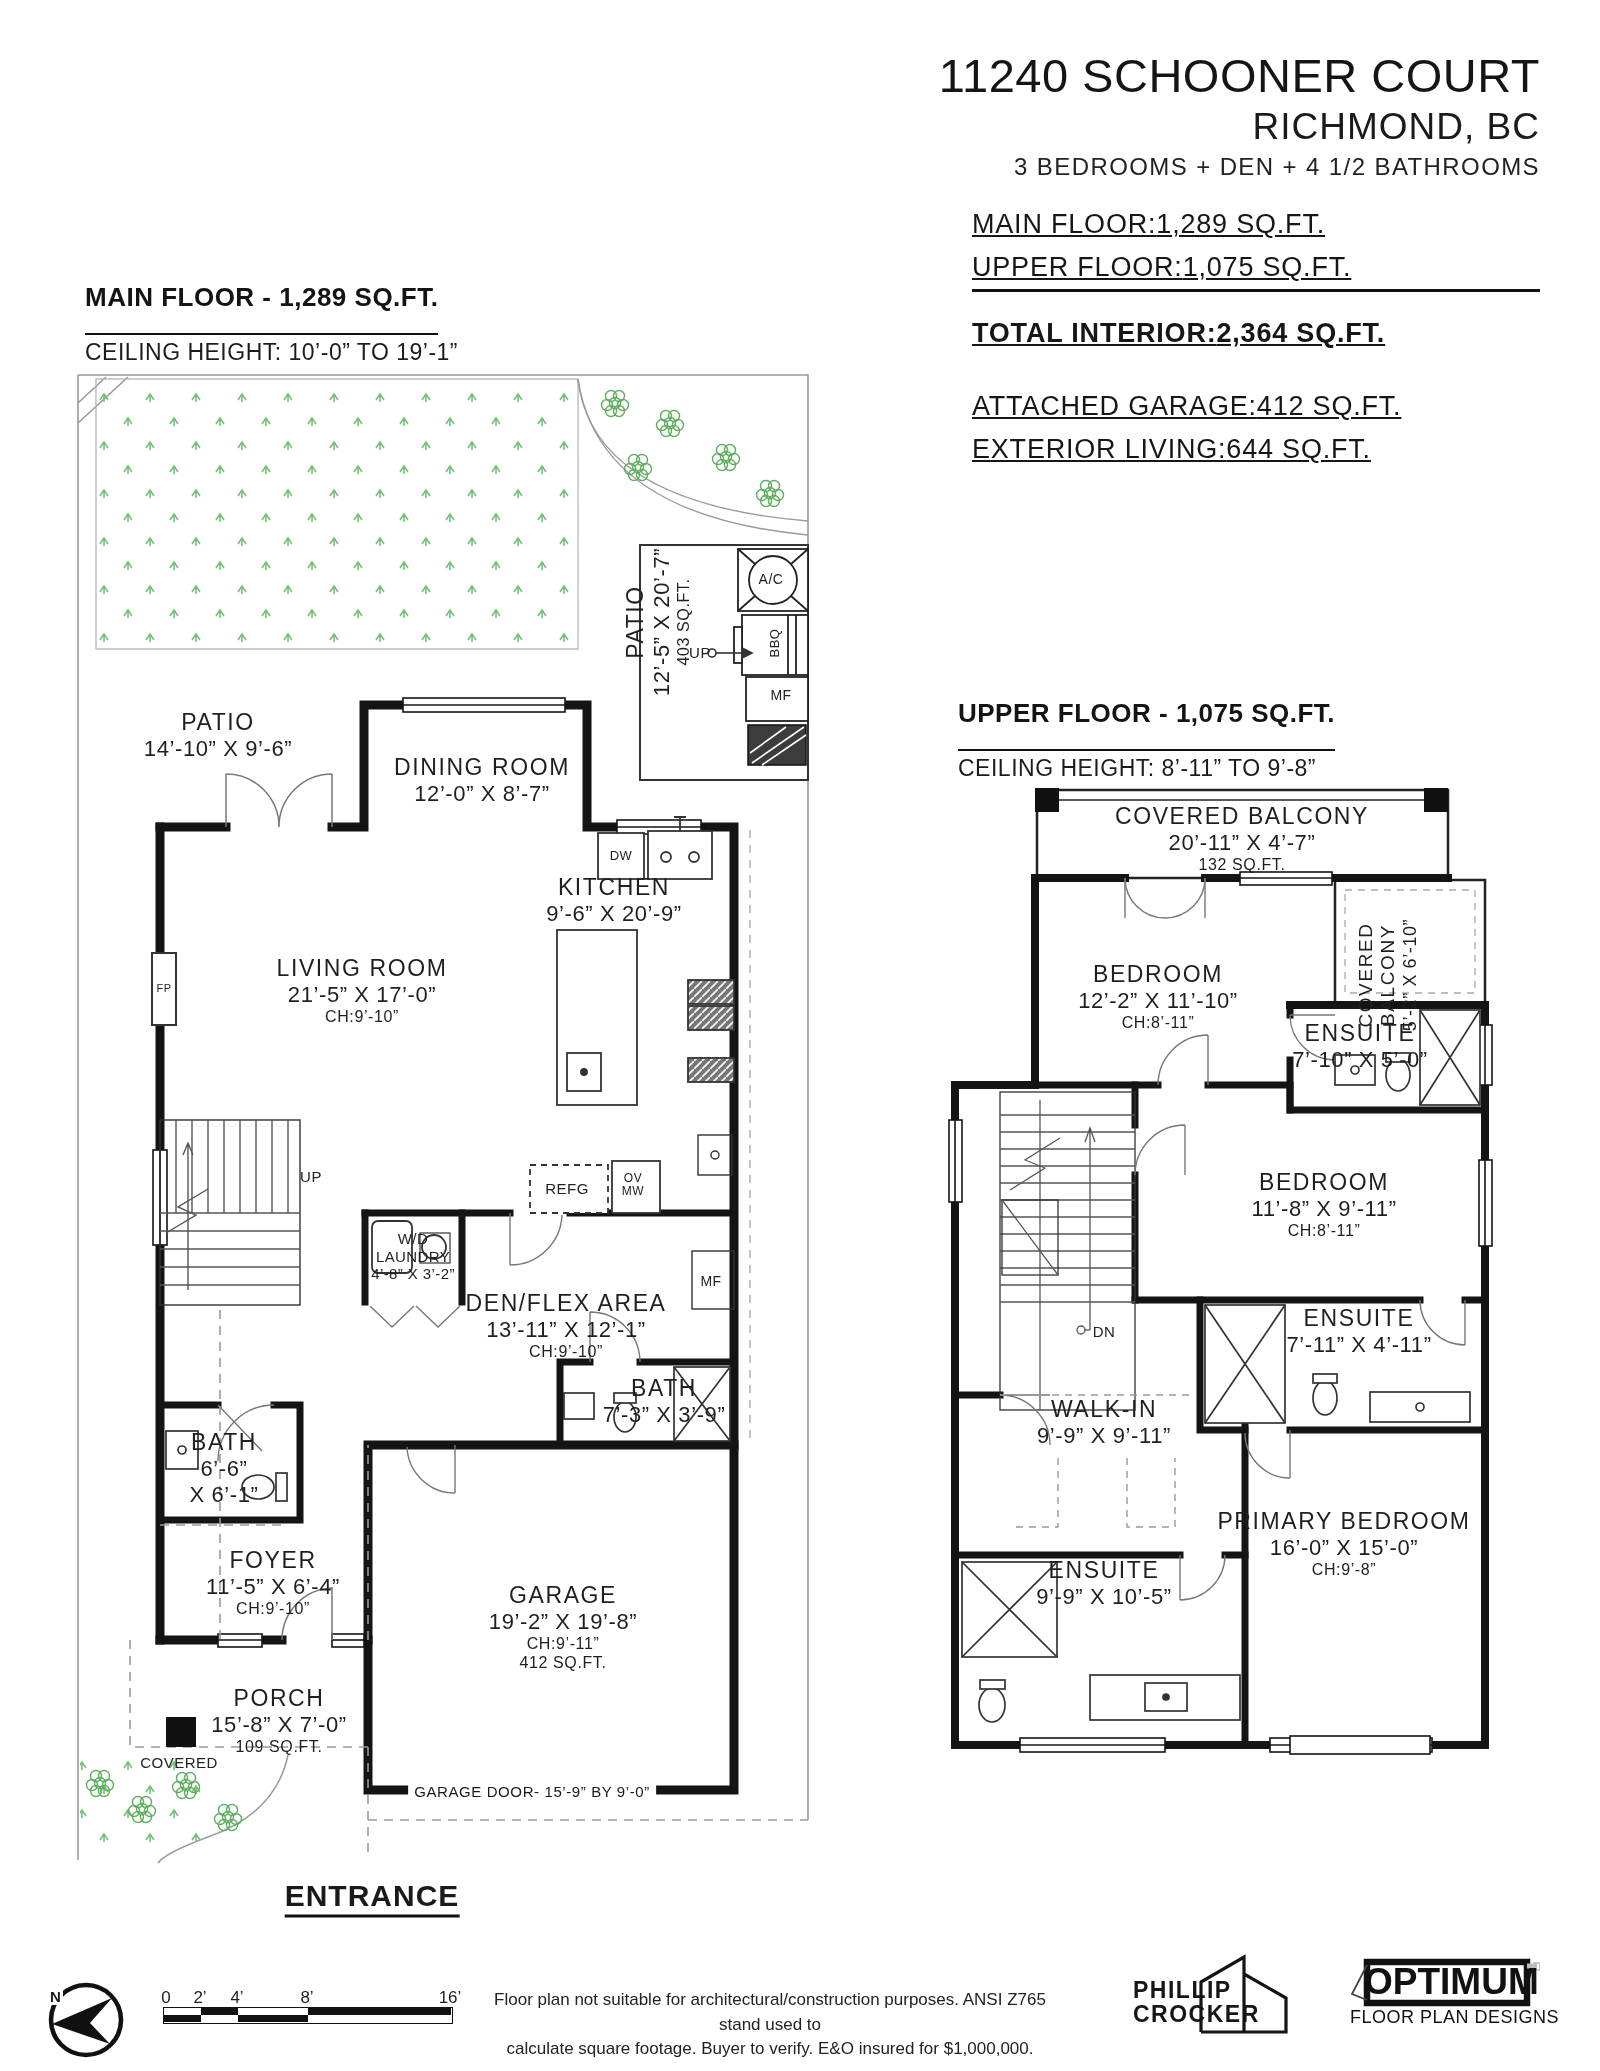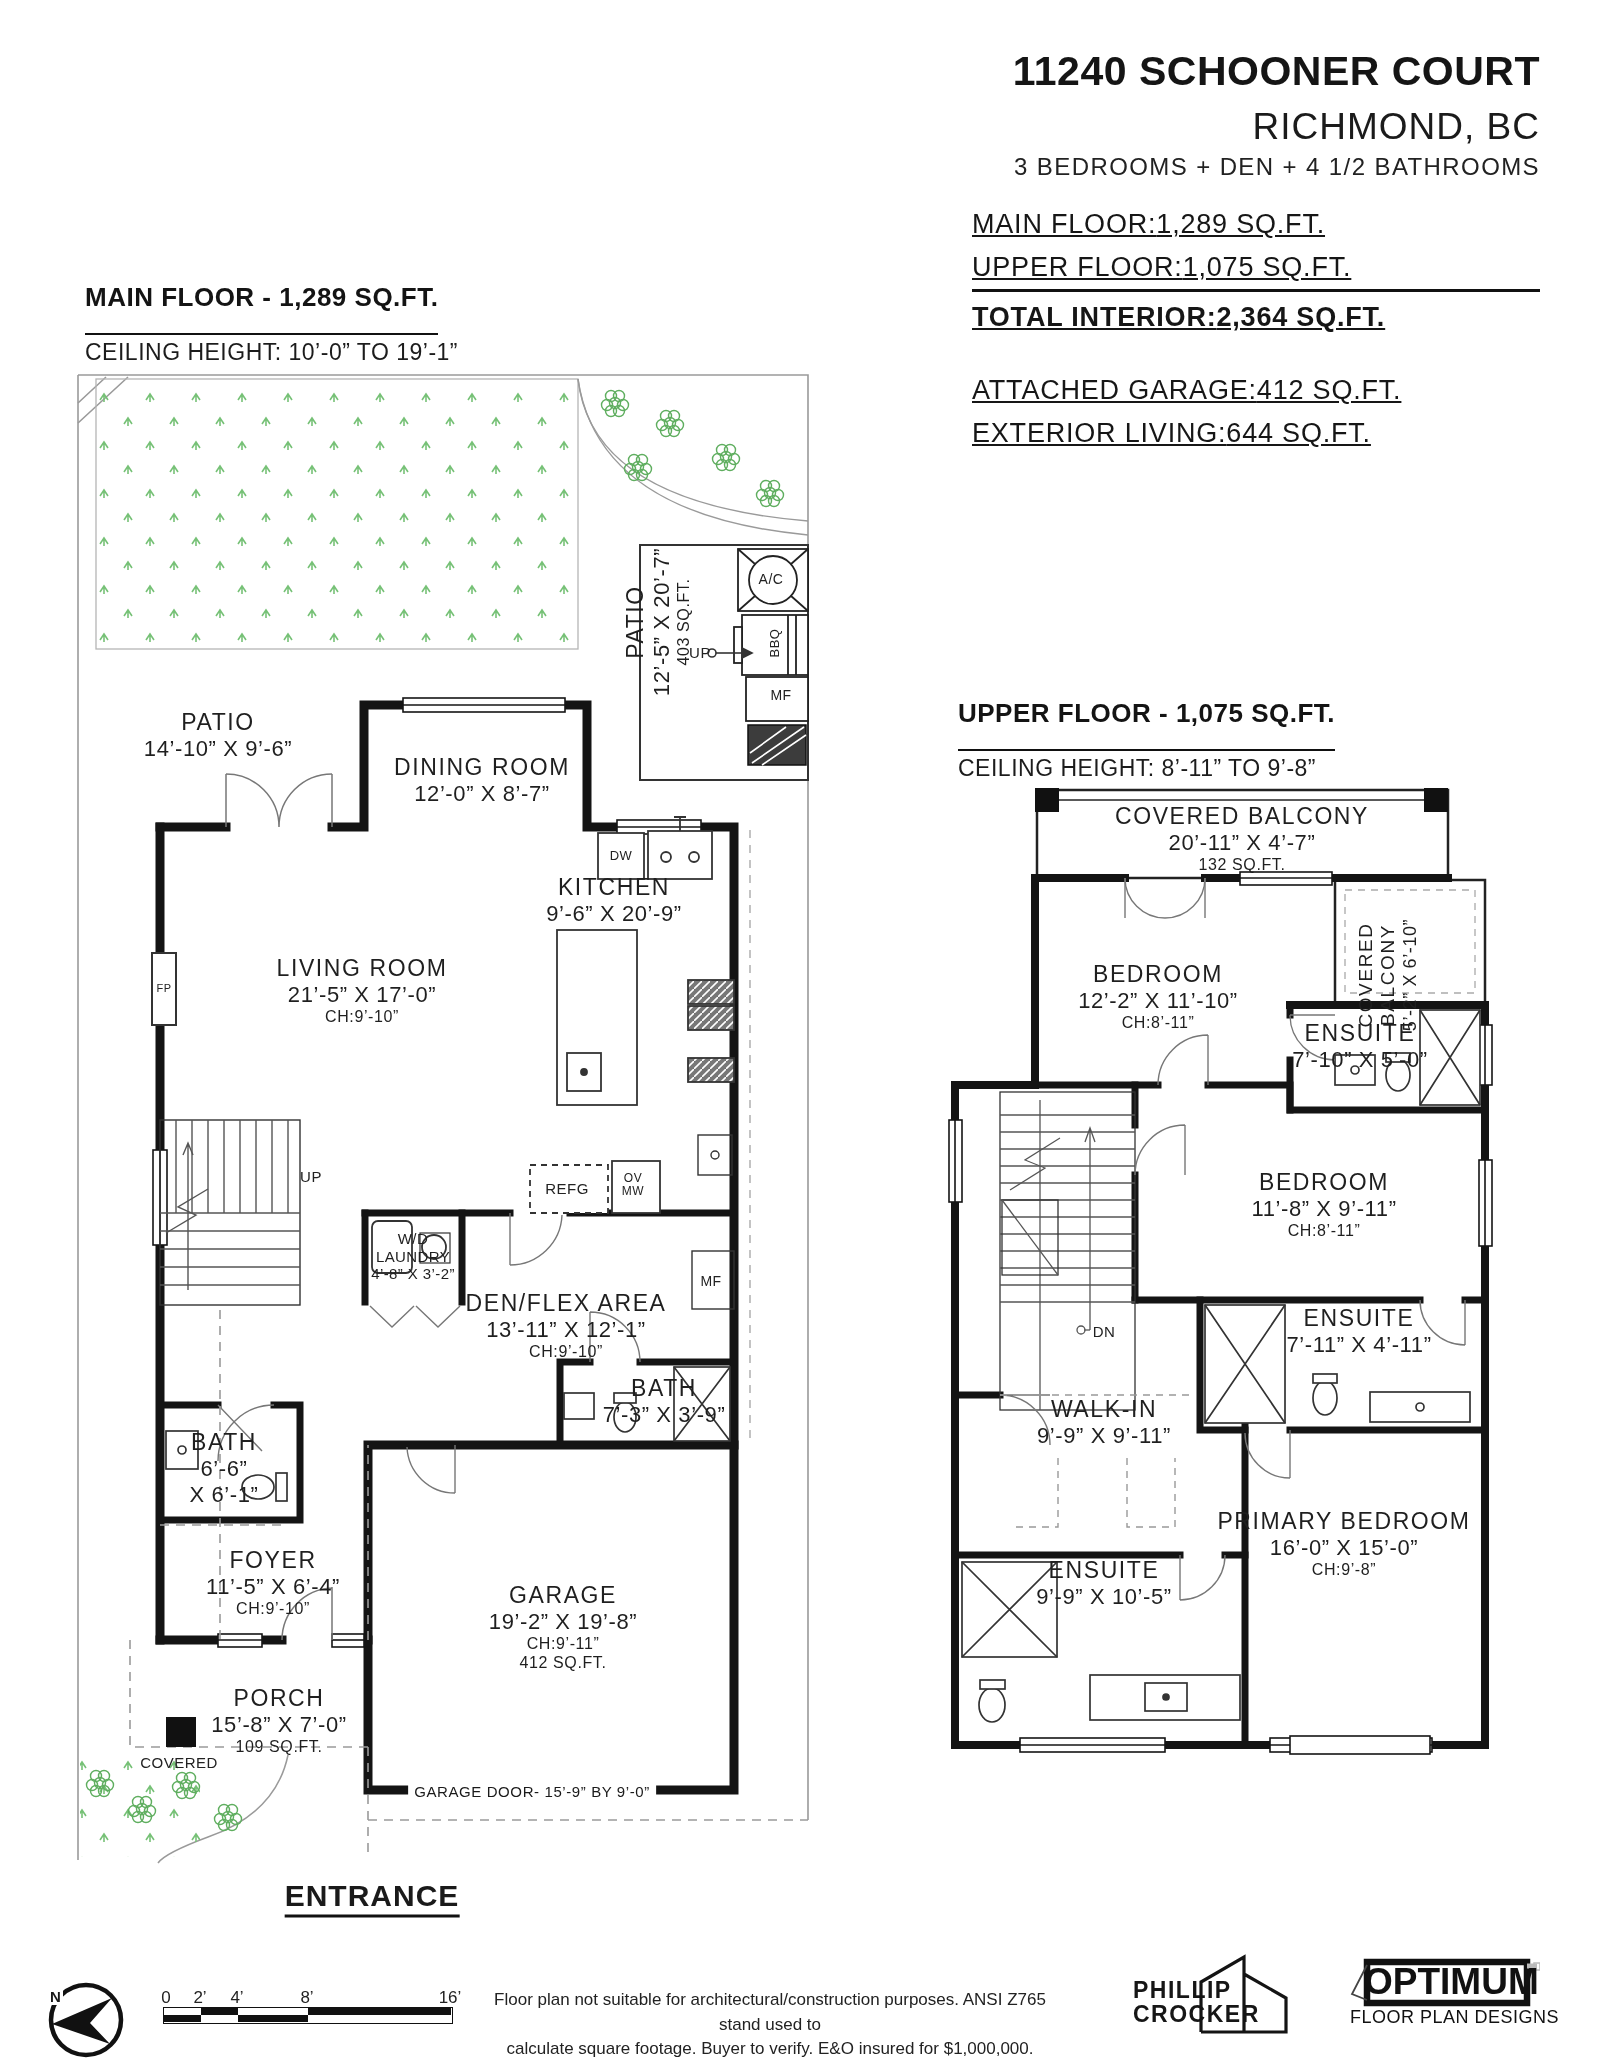--- a/index.html
+++ b/index.html
@@ -1,26 +1,26 @@
 <!DOCTYPE html>
 <html><head>
 <meta charset="utf-8">
 <style>
   html,body{margin:0;padding:0;background:#ffffff;}
   .canvas{position:relative;width:1600px;height:2071px;background:#fff;overflow:hidden;
           font-family:"Liberation Sans", sans-serif;color:#1a1a1a;}
   svg{position:absolute;}
   
-  .hdr-address{position:absolute;right:60px;top:48px;font-size:41px;font-weight:700;letter-spacing:.5px;color:#151515;white-space:nowrap;}
+  .hdr-address{position:absolute;right:60px;top:48px;font-size:47px;font-weight:400;letter-spacing:.5px;color:#151515;white-space:nowrap;}
   .hdr-city{position:absolute;right:60px;top:106px;font-size:37px;font-weight:400;letter-spacing:1px;color:#1b1b1b;white-space:nowrap;}
   .hdr-summary{position:absolute;right:60px;top:153px;font-size:24px;letter-spacing:1.4px;color:#222;white-space:nowrap;}
   .area-table{position:absolute;left:972px;top:203px;width:568px;font-size:27px;letter-spacing:.8px;color:#161616;}
   .area-row{display:flex;align-items:baseline;padding:6px 0;text-decoration:underline;}
   .row-upper{border-bottom:3px solid #111;}
-  .row-total{font-weight:800;padding-top:10px;}
+  .row-total{font-weight:800;padding-top:26px;}
   .area-gap{height:30px;}
   
   .plan-head{position:absolute;white-space:nowrap;}
   .plan-title{font-size:26px;font-weight:700;letter-spacing:.5px;border-bottom:2.5px solid #111;display:inline-block;padding-bottom:20px;color:#141414;}
   .plan-sub{font-size:23px;letter-spacing:.5px;margin-top:4px;color:#1c1c1c;}
   
   .lbl{position:absolute;transform:translate(-50%,-50%);text-align:center;line-height:1.18;white-space:nowrap;color:#1f1f1f;z-index:5;}
   .lbl .nm{font-size:23px;letter-spacing:1.6px;}
   .lbl .dm{font-size:22px;letter-spacing:.6px;}
   .lbl .sb{font-size:16px;letter-spacing:.6px;}

